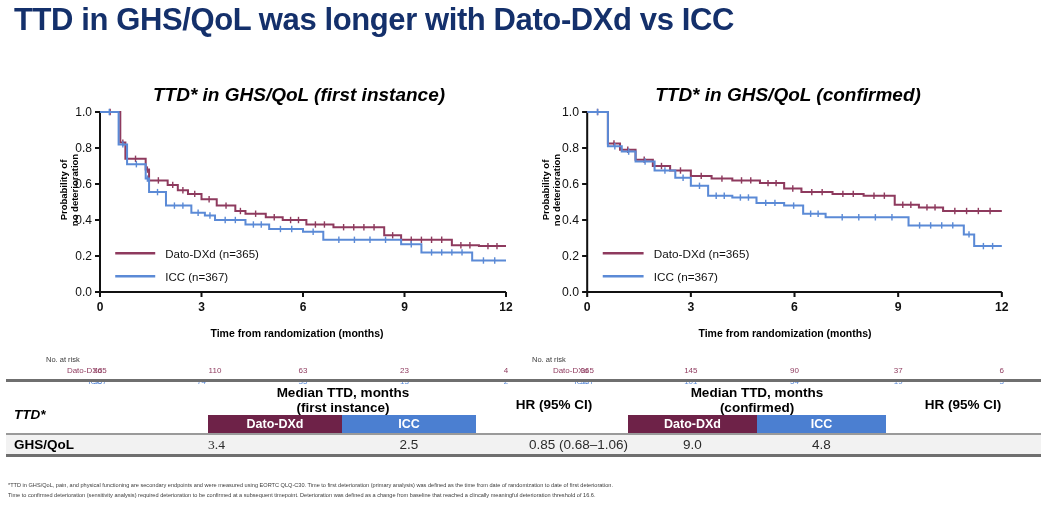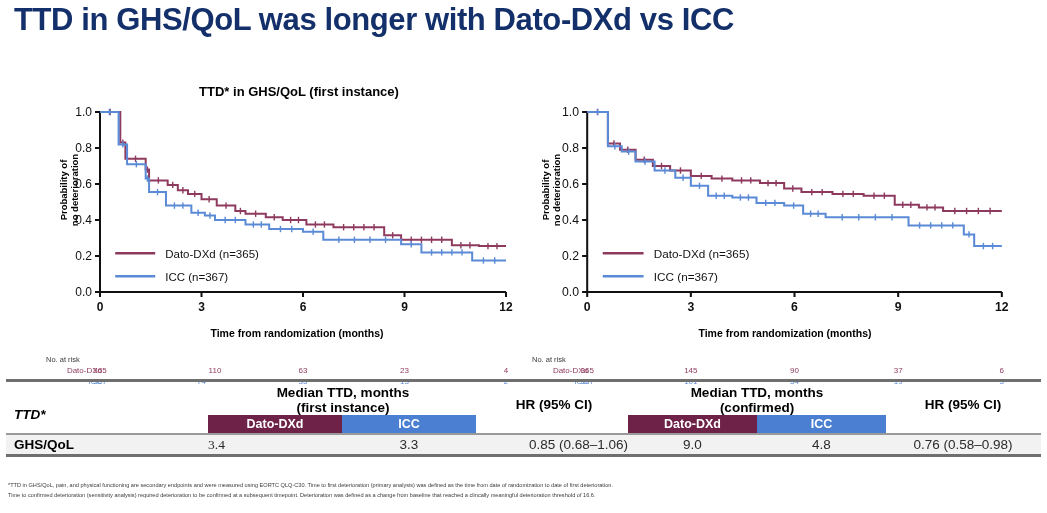--- a/index.html
+++ b/index.html
@@ -29,21 +29,21 @@
   }
 
   
   .panel { position: absolute; top: 84px; height: 290px; }
   #panel-left  { left: 44px;  width: 470px; }
   #panel-right { left: 530px; width: 480px; }
 
   .panel-title {
     position: absolute; top: 0; left: 0; width: 100%;
     text-align: center;
-    font-size: 13px; font-weight: bold; color: #000;
+    font-size: 19px; font-weight: bold; color: #000; font-style: italic;
   }
   
   #panel-left  .panel-title { padding-left: 40px; }
   #panel-right .panel-title { padding-left: 36px; }
 
   .plot-wrap { position: absolute; left: 0; top: 22px; width: 100%; height: 210px; }
   .plot-svg  { display: block; width: 100%; height: 100%; }
 
   
   .ylab {
@@ -243,20 +243,21 @@
             <span style="left: 95.5px;">74</span>
             <span style="left: 197px;">35</span>
             <span style="left: 298.5px;">13</span>
             <span style="left: 400px;">2</span>
           </div>
       </div>
     </div>
   </div>
 
   <div class="panel" id="panel-right">
+    <div class="panel-title">TTD* in GHS/QoL  (confirmed)</div>
     <div class="ylab">Probability of<br>no deterioration</div>
     <div class="plot-wrap">
       <svg class="plot-svg" viewBox="0 0 470 210" preserveAspectRatio="none">
           <line x1="56" y1="6" x2="56" y2="186" stroke="#111" stroke-width="2"></line>
           <line x1="56" y1="186" x2="462" y2="186" stroke="#111" stroke-width="2"></line>
           <line x1="51" y1="186" x2="56" y2="186" stroke="#111" stroke-width="2"></line>
           <text x="48" y="190" text-anchor="end" font-size="12" font-family="&quot;Liberation Sans&quot;, sans-serif" fill="#111">0.0</text>
           <line x1="51" y1="150" x2="56" y2="150" stroke="#111" stroke-width="2"></line>
           <text x="48" y="154" text-anchor="end" font-size="12" font-family="&quot;Liberation Sans&quot;, sans-serif" fill="#111">0.2</text>
           <line x1="51" y1="114" x2="56" y2="114" stroke="#111" stroke-width="2"></line>
@@ -396,25 +397,24 @@
 
     <div class="band" style="left:622px; width:258px;">
       <div class="band-dato" style="left:0; width:129px;">Dato-DXd</div>
       <div class="band-icc" style="left:129px; width:129px;">ICC</div>
     </div>
 
     <div class="rt-cell rt-hdr-center" style="left:882px; top:18px; width:150px;">HR (95% CI)</div>
 
     <div class="rt-cell rt-body-bold" style="left:8px; top:58px;">GHS/QoL</div>
     <div class="rt-cell rt-body-text" style="left:202px; top:58px; width:134px; font-family:Liberation Serif, serif;">3.4</div>
-    <div class="rt-cell rt-body-text" style="left:336px; top:58px; width:134px; text-align:center;">3.3</div>
+    <div class="rt-cell rt-body-text" style="left:336px; top:58px; width:134px; text-align:center;">2.5</div>
     <div class="rt-cell rt-body-text" style="left:474px; top:58px; width:148px; text-align:right;">0.85 (0.68–1.06)</div>
     <div class="rt-cell rt-body-text" style="left:622px; top:58px; width:129px; text-align:center;">9.0</div>
     <div class="rt-cell rt-body-text" style="left:751px; top:58px; width:129px; text-align:center;">4.8</div>
-    <div class="rt-cell rt-body-text" style="left:882px; top:58px; width:150px; text-align:center;">0.76 (0.58–0.98)</div>
   </div>
 
   <div id="footnote">
     <div>*TTD in GHS/QoL,  pain, and physical functioning are secondary endpoints and were measured using EORTC QLQ-C30. Time to first deterioration (primary analysis) was defined as the time from date of randomization to date of first deterioration.</div>
     <div>Time to confirmed deterioration (sensitivity analysis) required deterioration to be confirmed at a subsequent timepoint. Deterioration was defined as a change from baseline that reached a clincally meaningful deterioration threshold of 16.6.</div>
   </div>
 
 </div>
 
 </body></html>

